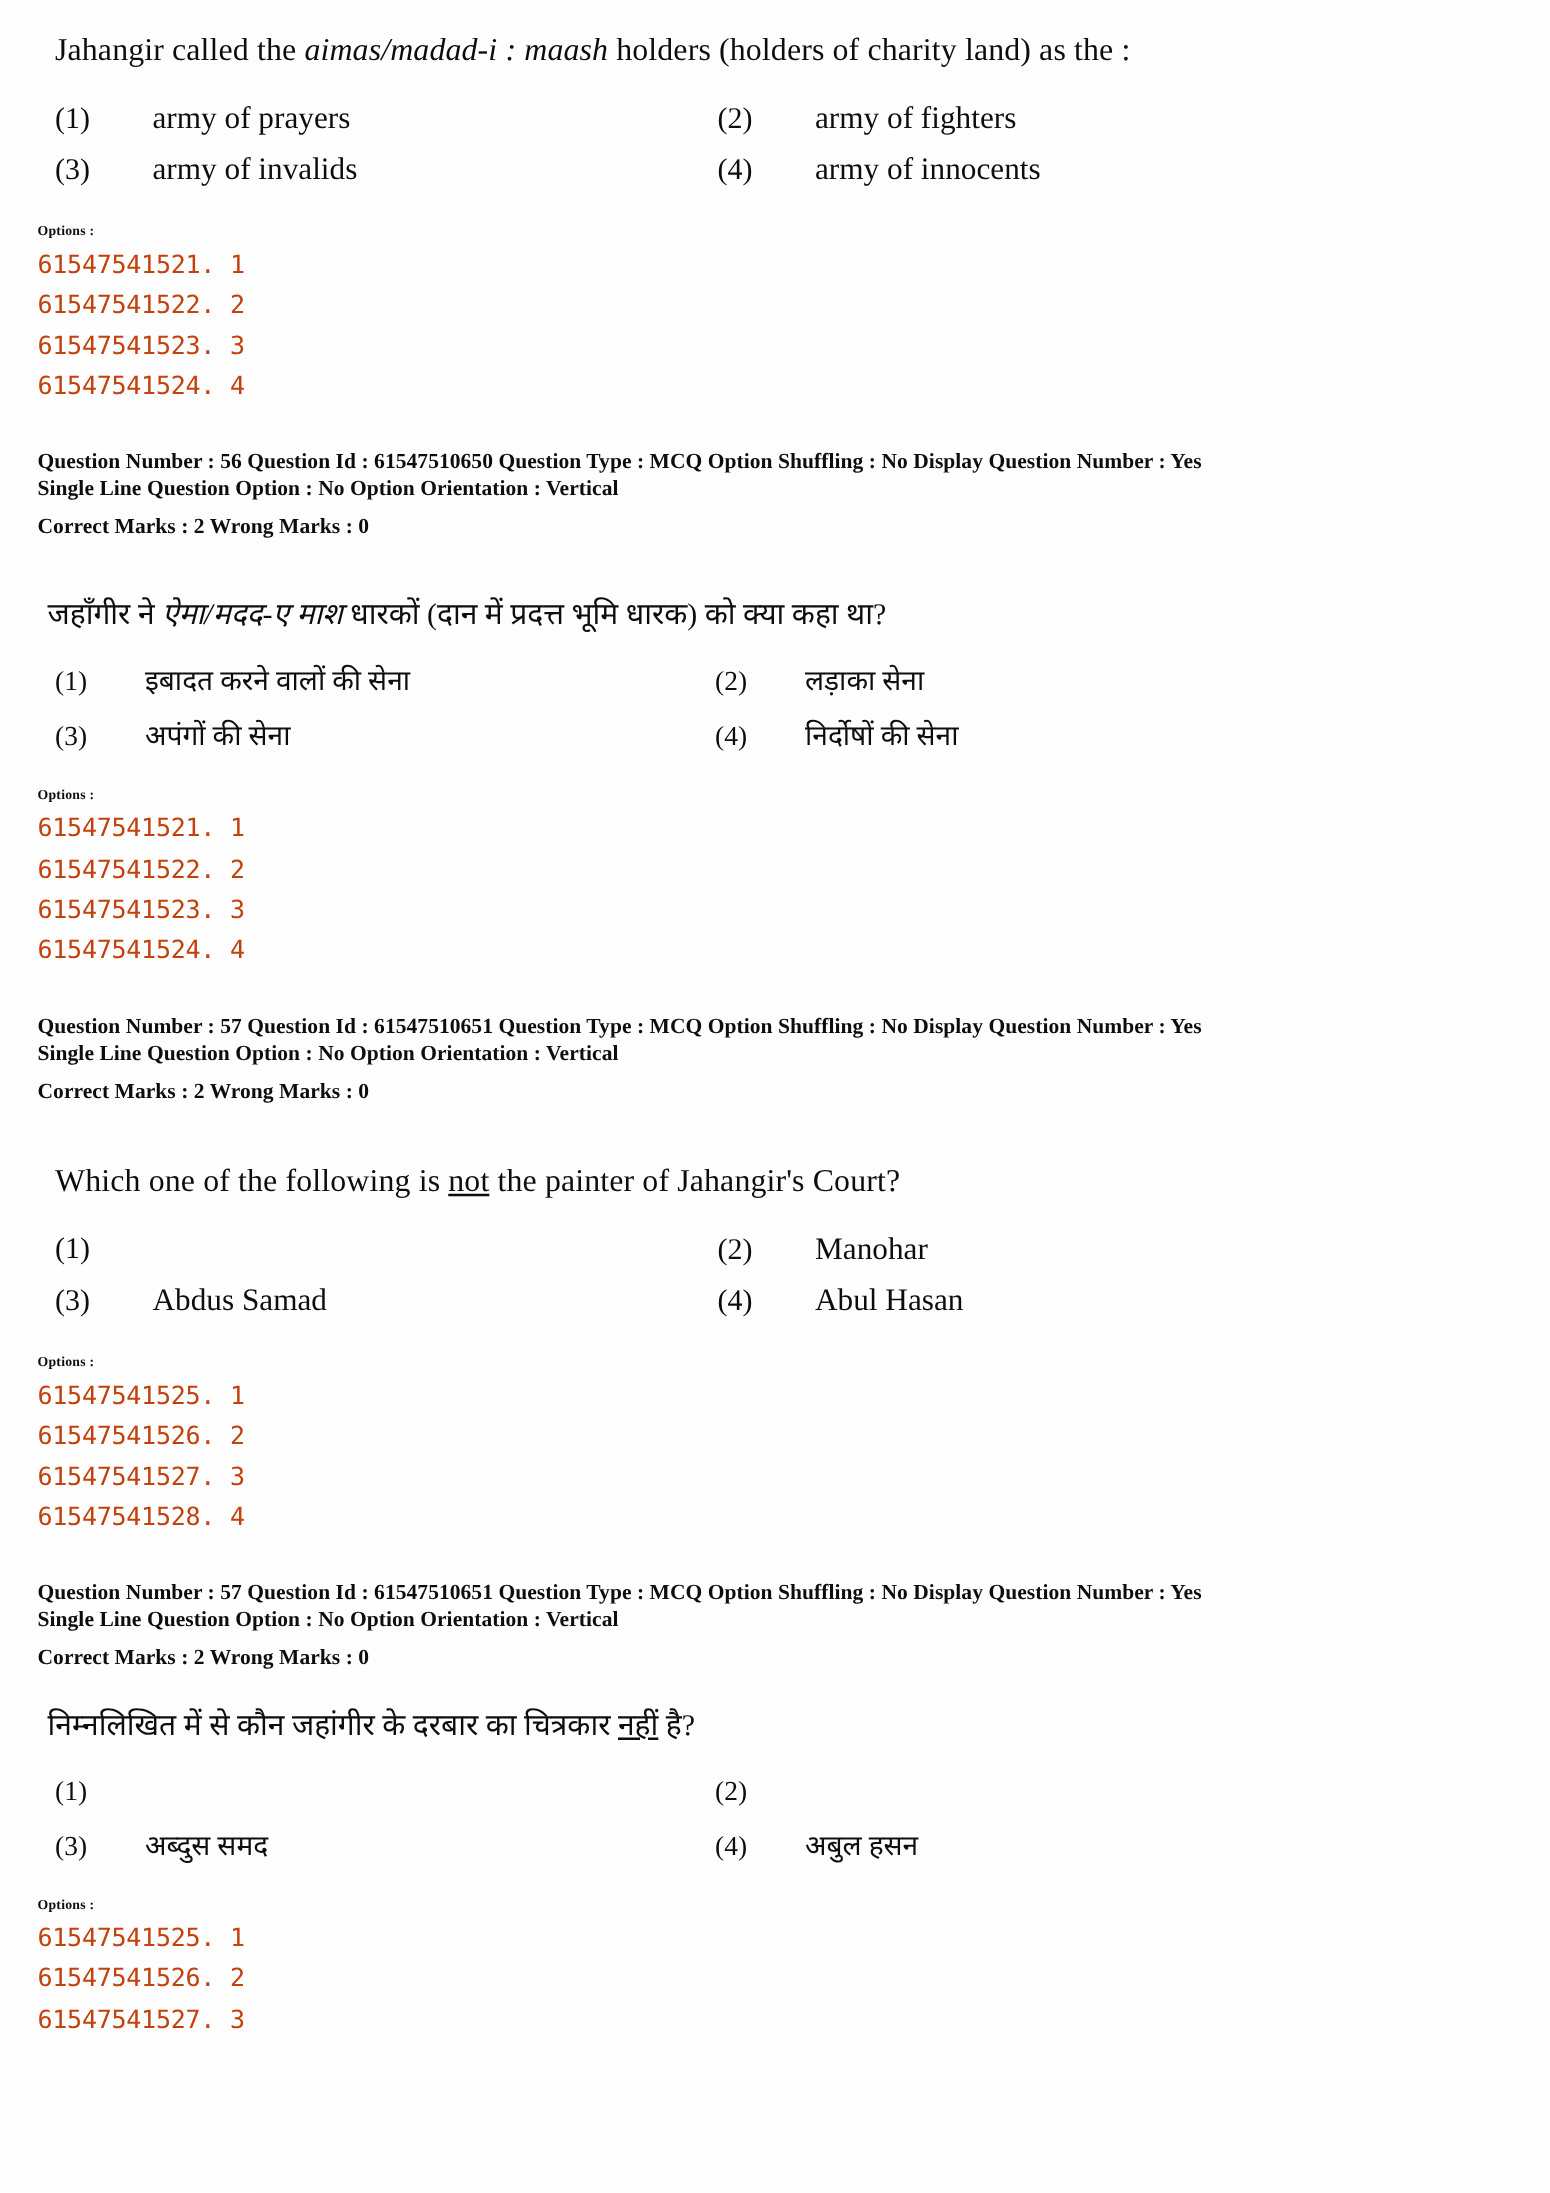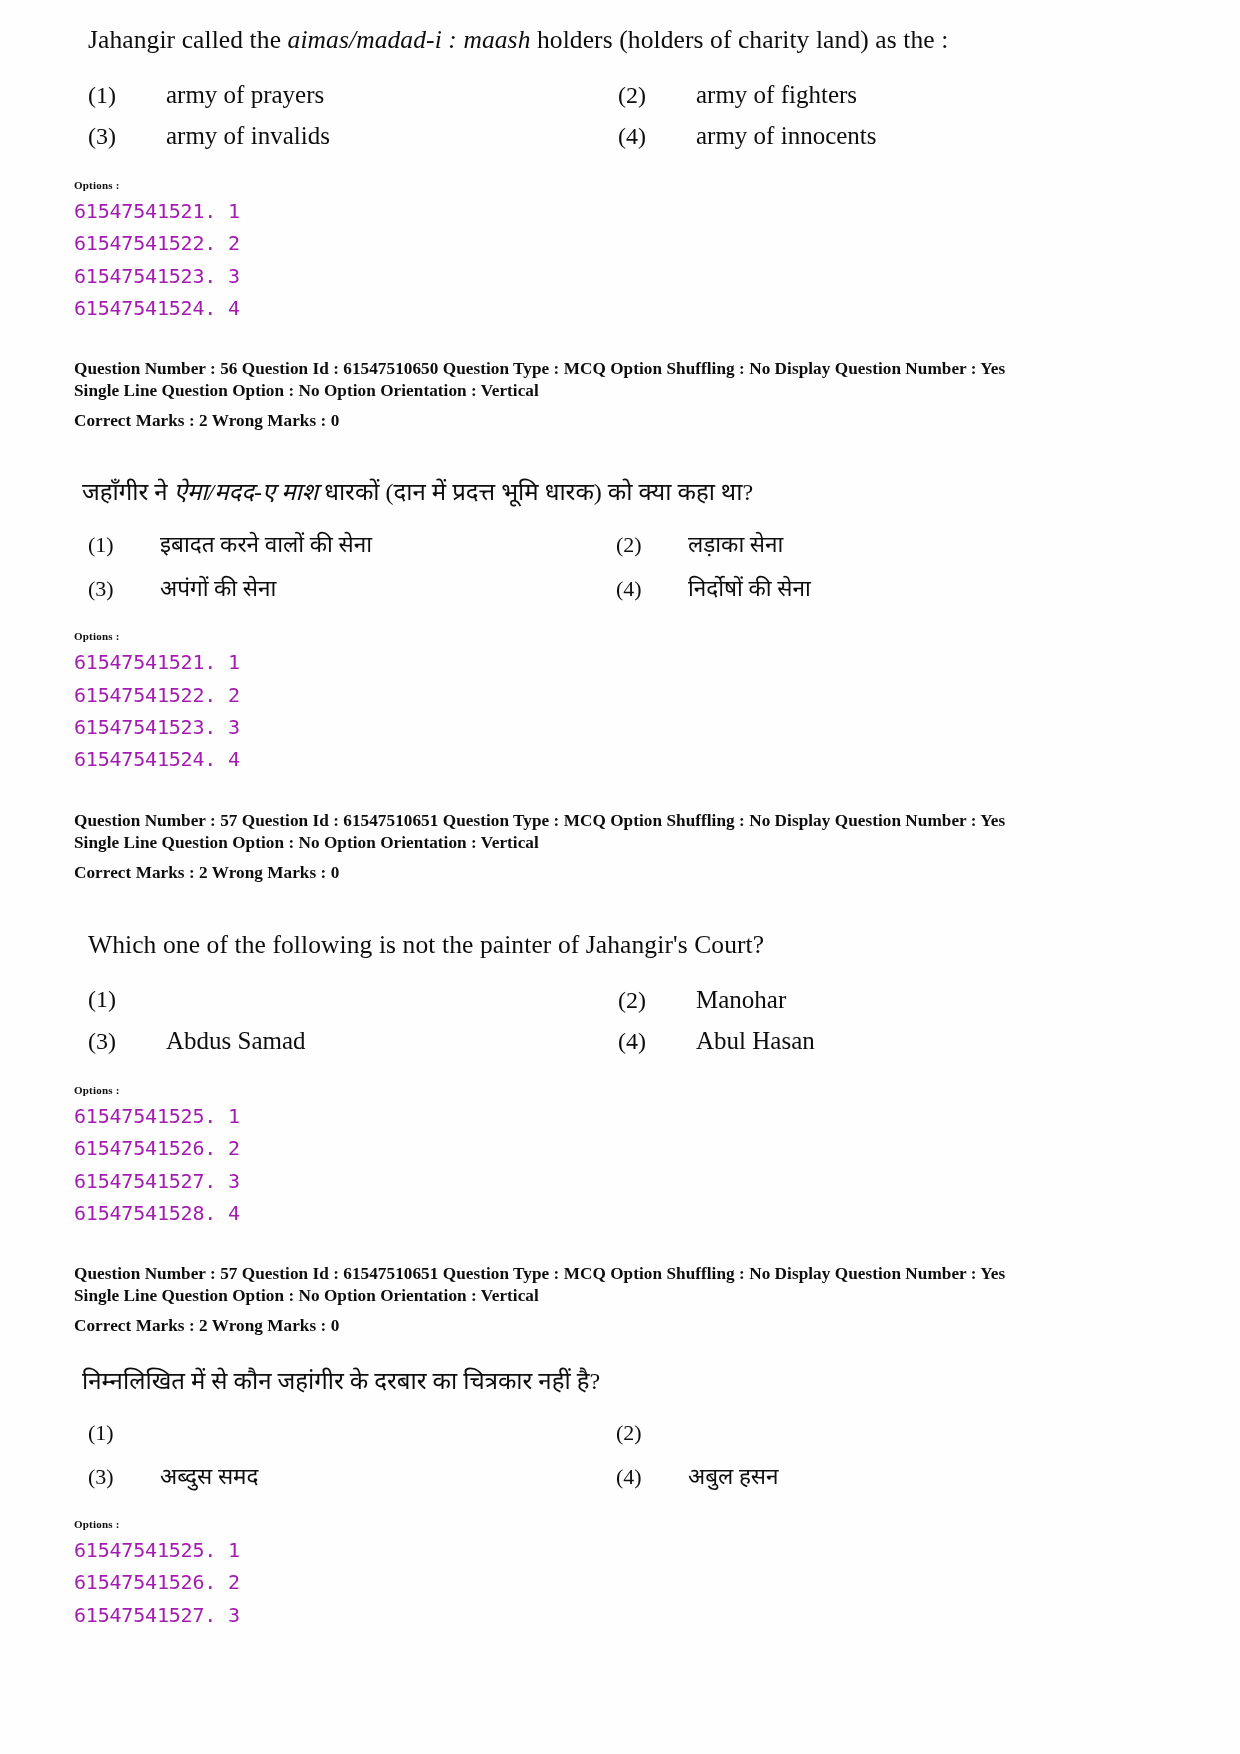--- a/index.html
+++ b/index.html
@@ -18,42 +18,41 @@
   .page {
     position: relative;
     width: 1240px;
     min-height: 1754px;
     padding: 0;
     box-sizing: border-box;
     background: #fefefe;
   }
   .content {
     padding: 24px 56px 20px 30px;
-    margin-left: 44px;
   }
 
   
   .qblock {
     position: relative;
   }
 
   .qstem {
     font-size: 25.5px;
     line-height: 1.25;
     padding-left: 14px;
     margin: 0 0 24px 0;
     letter-spacing: 0.1px;
   }
   .qstem.hindi {
     font-size: 24px;
     padding-left: 8px;
     letter-spacing: 0;
   }
   .ital { font-style: italic; }
-  .uline { text-underline-offset: 2px; }
+  .uline { text-decoration: underline; text-underline-offset: 2px; }
 
   
   .choices {
     display: grid;
     grid-template-columns: 530px 1fr;
     row-gap: 11px;
     column-gap: 0;
     margin: 0 0 4px 0;
     padding-left: 14px;
   }
@@ -78,21 +77,21 @@
   .opts-head {
     font-weight: bold;
     font-size: 11px;
     margin: 28px 0 4px 0;
     letter-spacing: 0.2px;
   }
   .opt-ids {
     font-family: "DejaVu Sans Mono", "Liberation Mono", monospace;
     font-size: 20px;
     line-height: 1.62;
-    color: #a21caf;
+    color: #c2410c;
     letter-spacing: -0.2px;
   }
   .opt-ids div { white-space: pre; }
 
   
   .meta {
     font-weight: bold;
     font-size: 17.2px;
     line-height: 1.28;
     letter-spacing: 0.05px;

